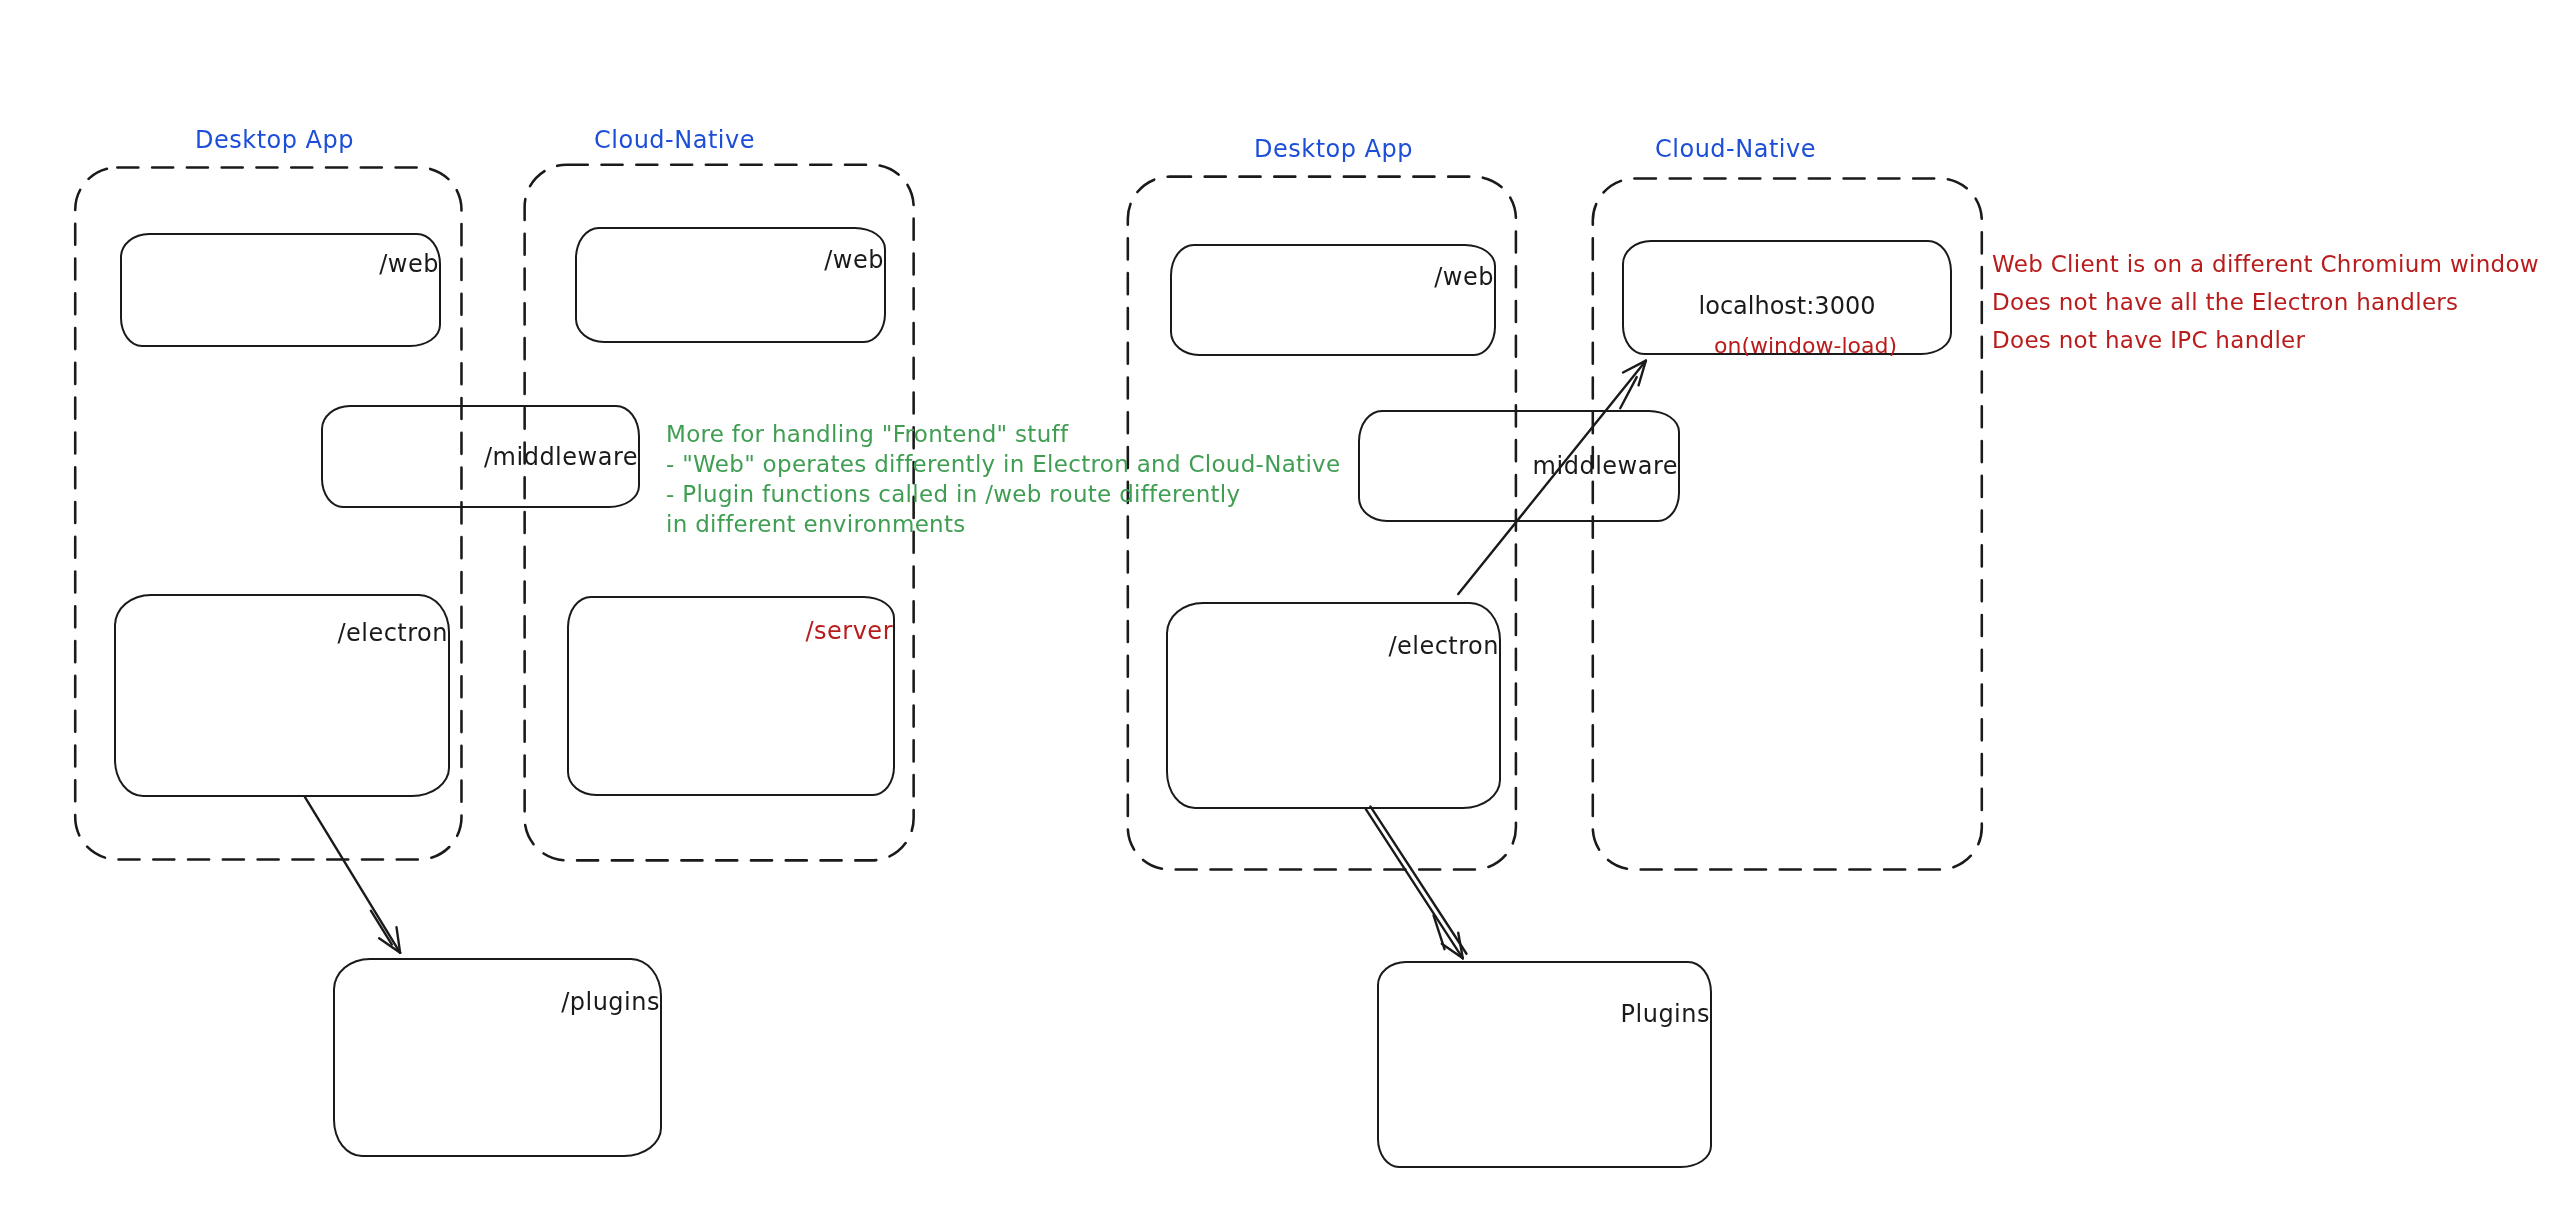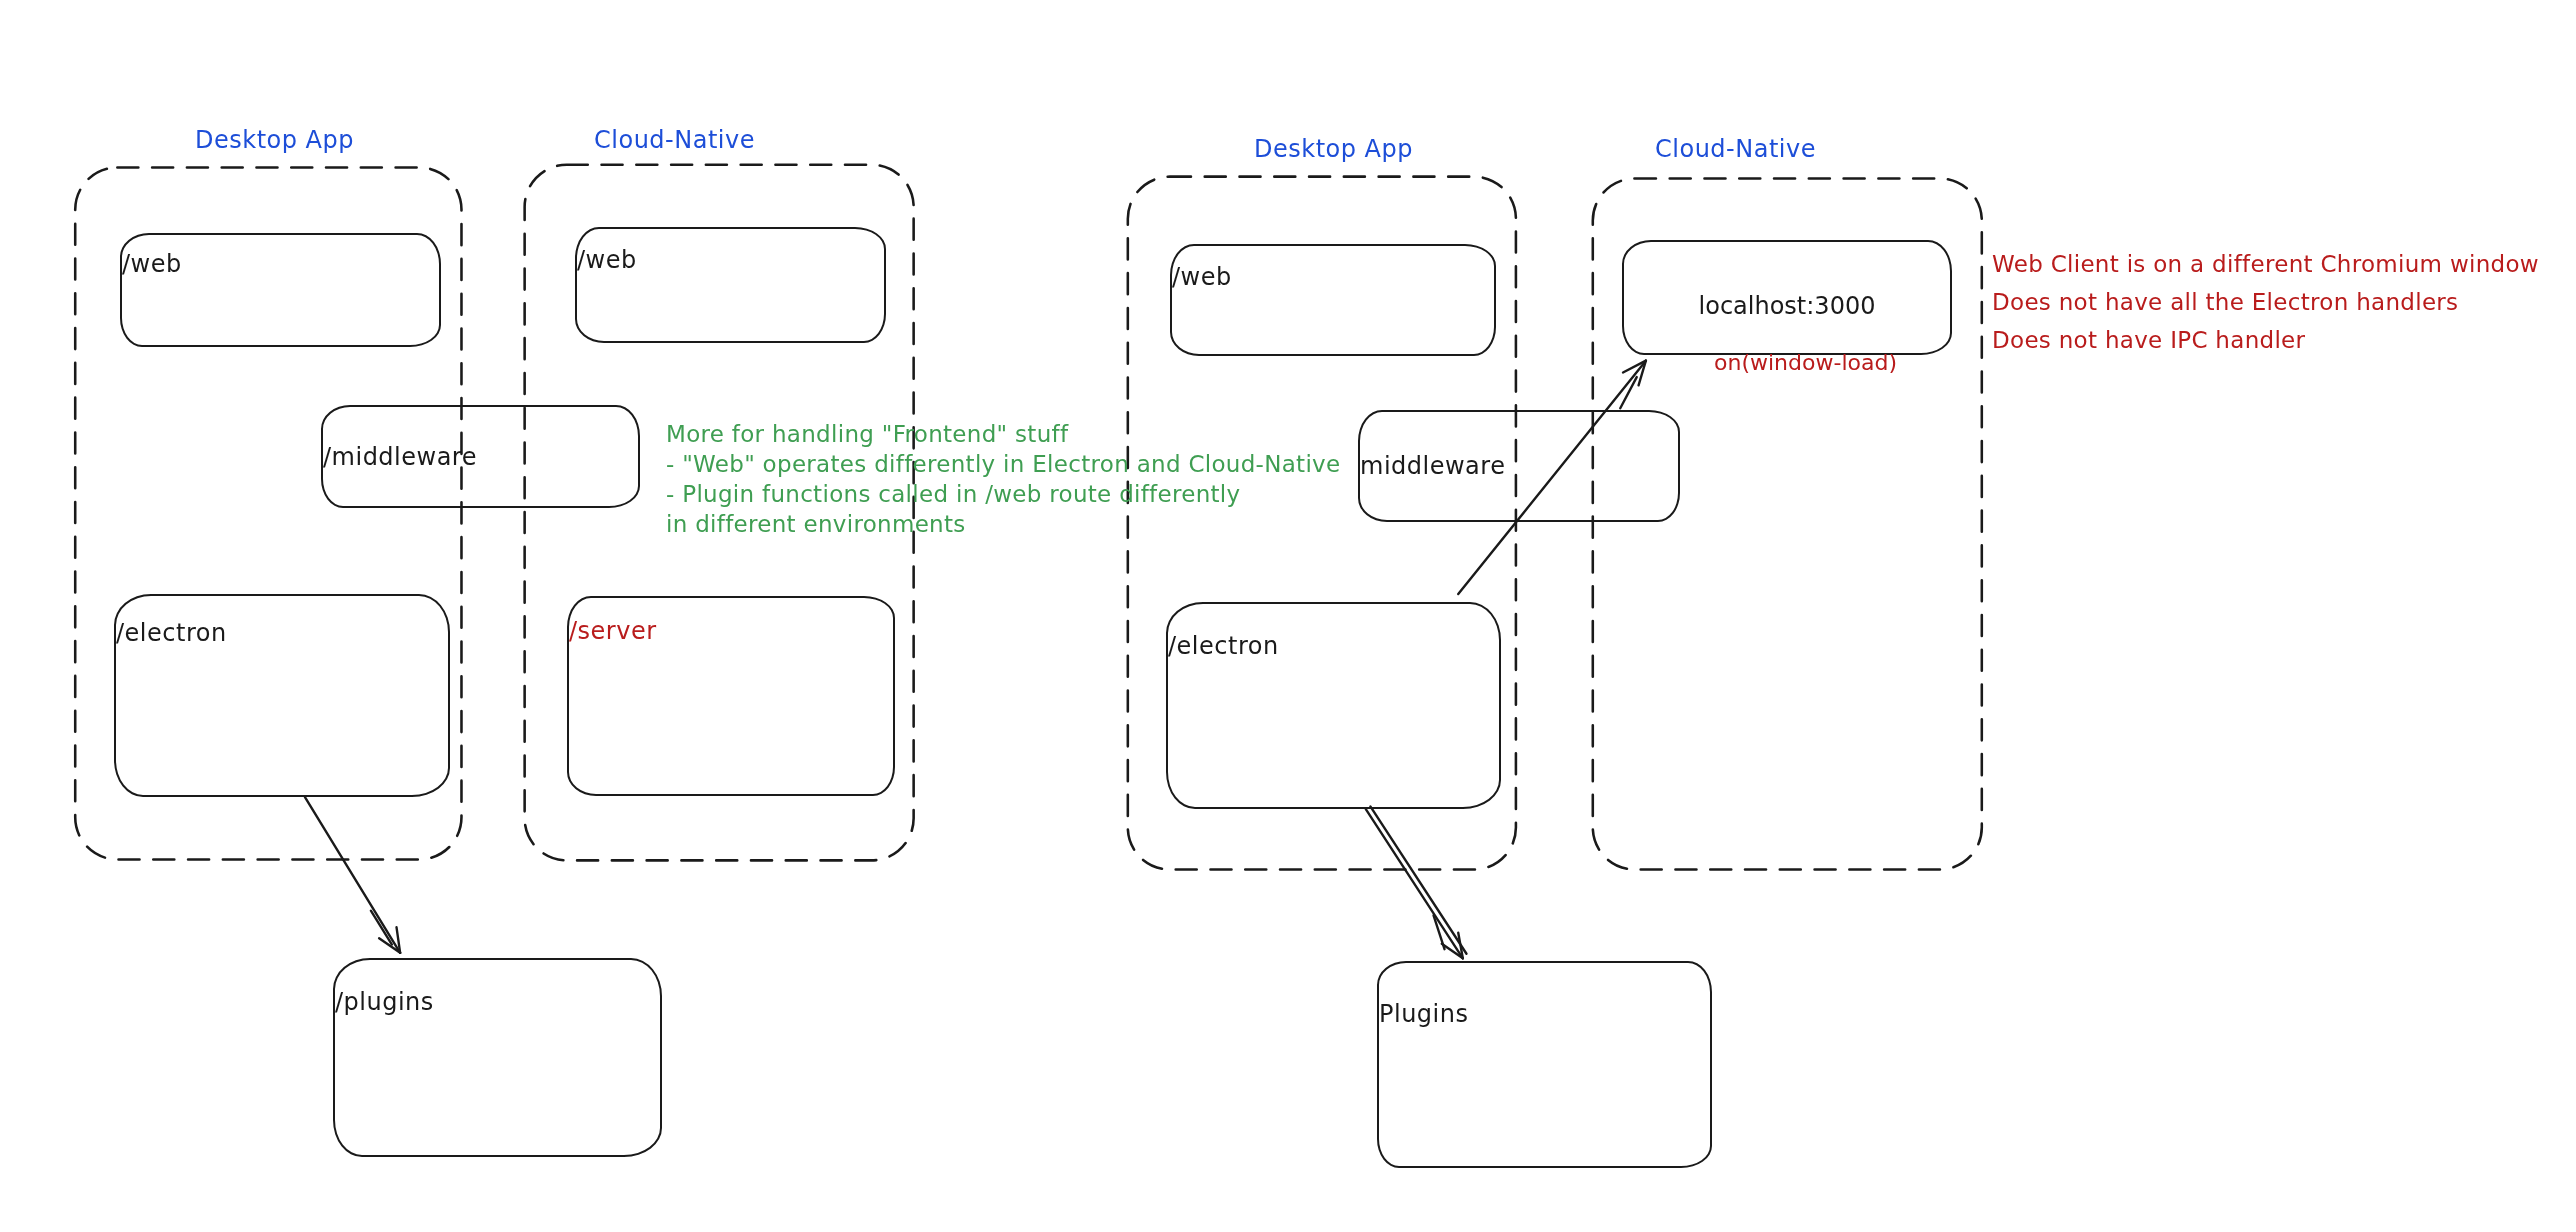--- a/index.html
+++ b/index.html
@@ -36,21 +36,21 @@
     background: transparent;
     box-sizing: border-box;
   }
   
   .r1 { border-radius: 29px 24px 31px 22px / 24px 31px 22px 29px; }
   .r2 { border-radius: 24px 31px 22px 29px / 31px 22px 29px 24px; }
   .r3 { border-radius: 37px 31px 38px 29px / 31px 38px 29px 37px; }
   .sbox .lbl {
     display: block;
     width: 100%;
-    text-align: left;
+    text-align: right;
     font-size: 24px;
     letter-spacing: 0.5px;
   }
   .vcenter {
     display: flex;
     align-items: center;
     justify-content: center;
   }
   .red-text   { color: #b91c1c; }
   .green-text { color: #3f9e52; }
@@ -67,21 +67,21 @@
     display: block;
     text-align: center;
     font-size: 24px;
     padding-top: 22px;
     margin-top: 28px;
   }
   .localhost-line2 {
     display: block;
     text-align: center;
     font-size: 22px;
-    margin-top: 30px;
+    margin-top: 13px;
     padding-left: 37px;
   }
 </style>
 </head>
 <body>
 
 <div class="canvas">
 
   <svg class="overlay" viewBox="0 0 2814 1346" fill="none" stroke="#1a1a1a" stroke-width="2.8" stroke-linecap="round">
 

